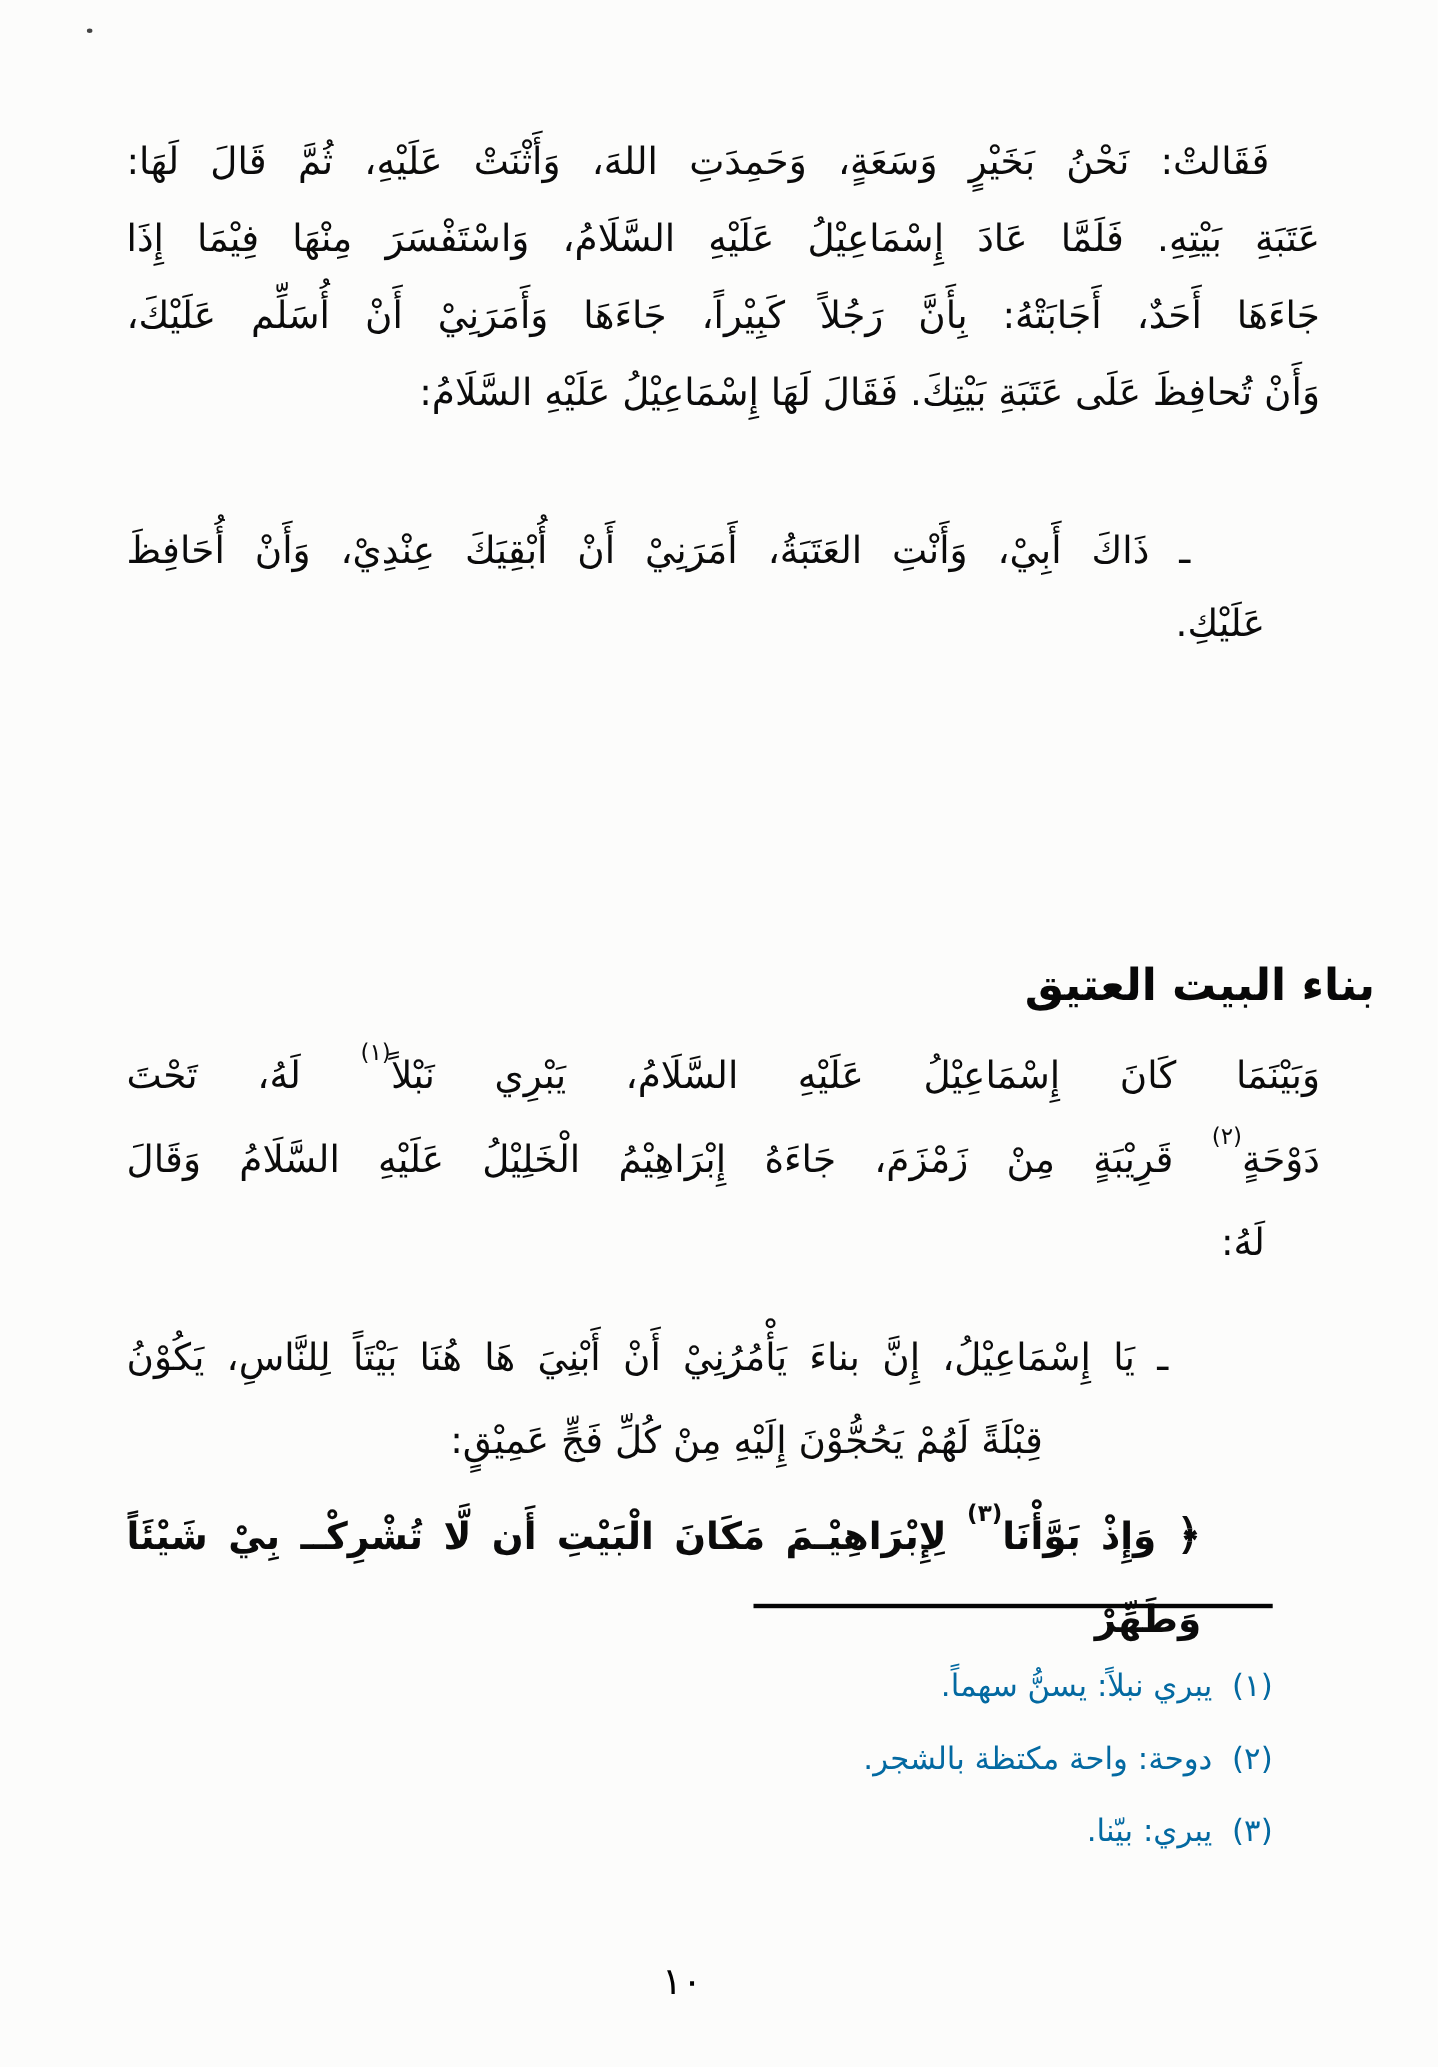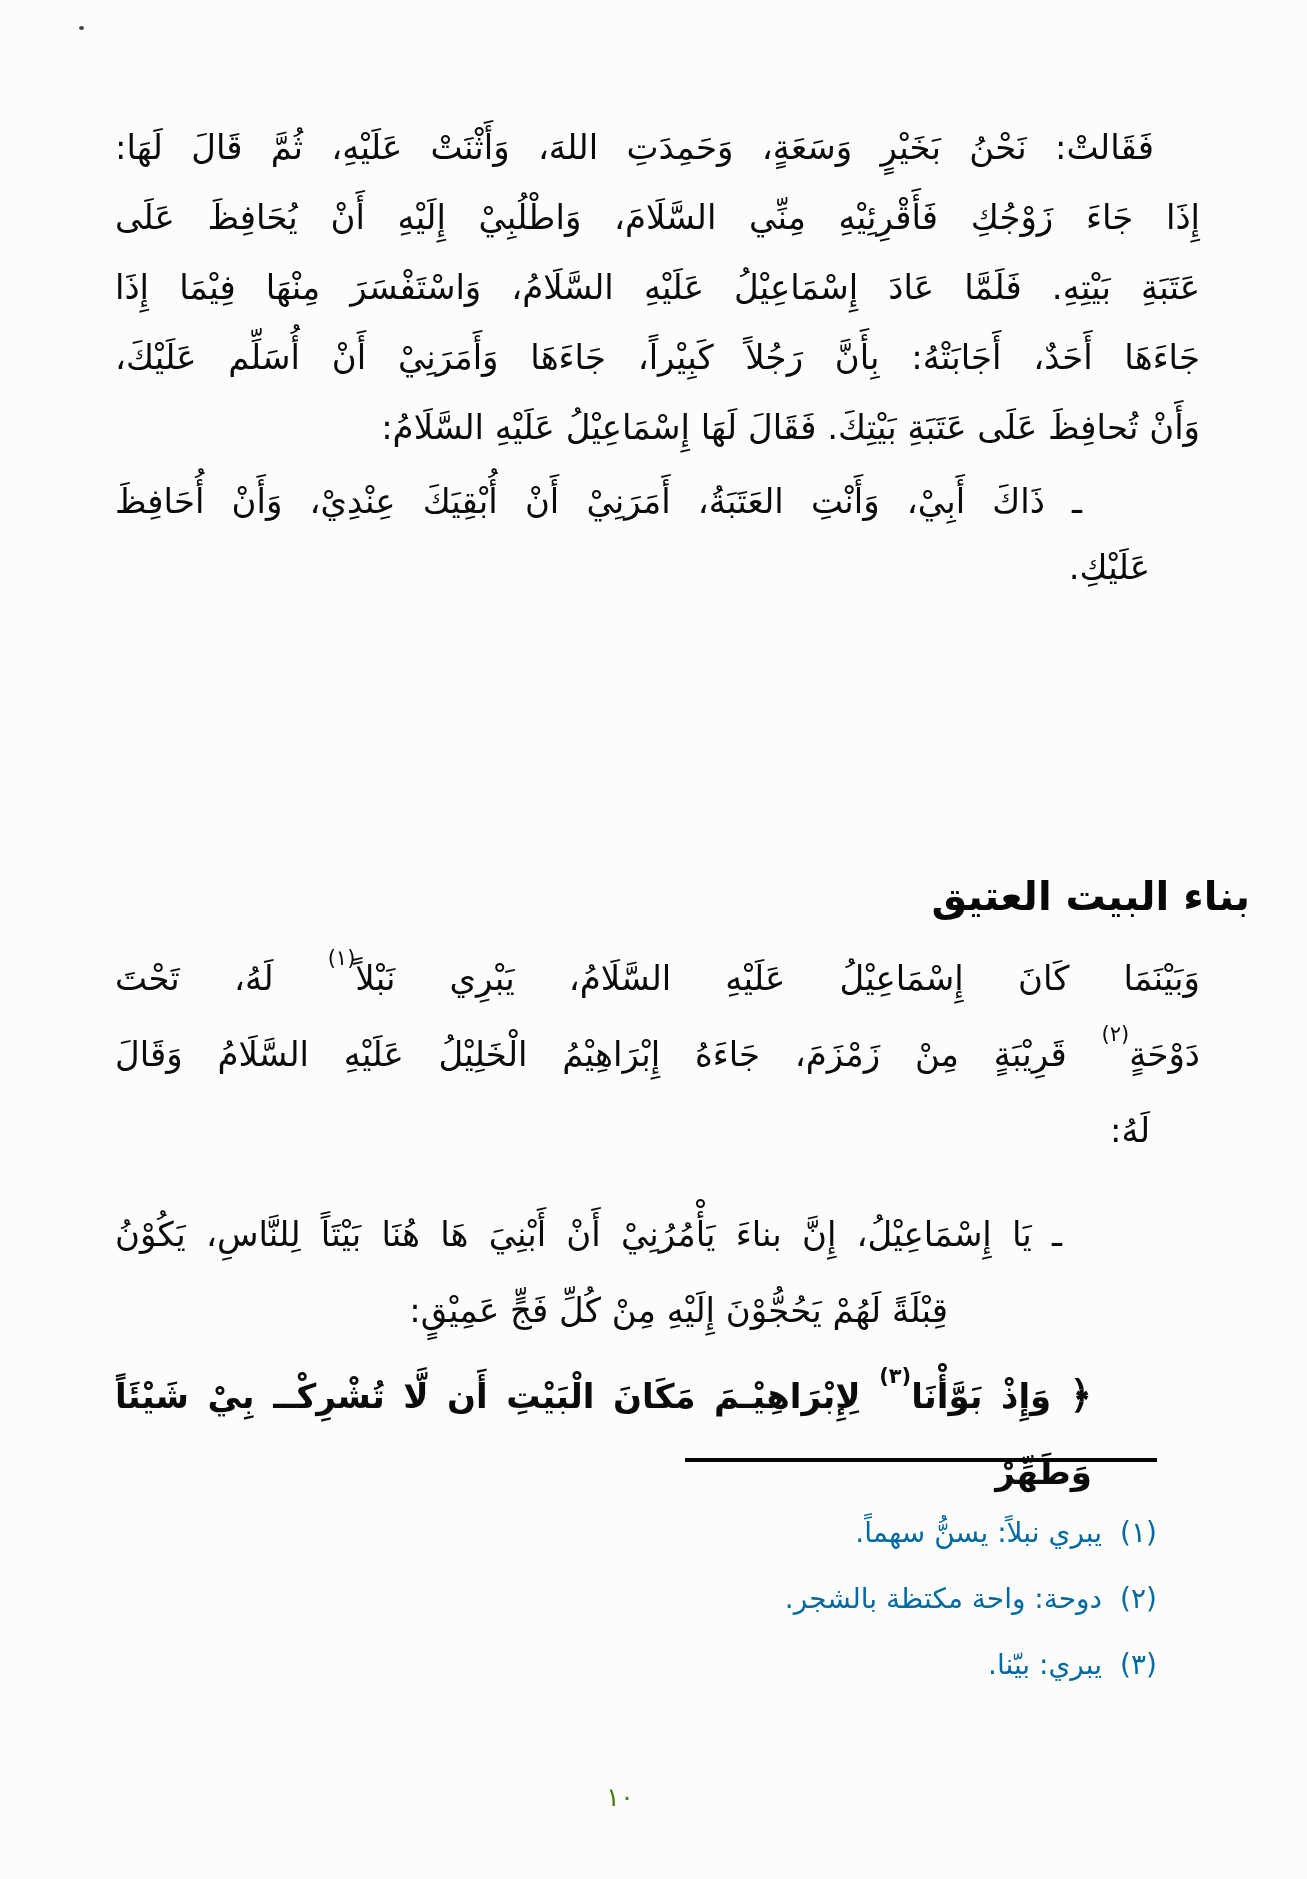--- a/index.html
+++ b/index.html
@@ -28,32 +28,31 @@
   .verse-block{top:1357px;}
   .verse-line{font-size:34px;line-height:76px;font-weight:bold;}
   .ornament{font-size:38px;font-weight:bold;}
   sup.fnref{font-size:21px;line-height:0;position:relative;top:-13px;font-weight:normal;}
   .verse-line sup.fnref{font-weight:bold;}
   .separator{position:absolute;top:1458px;right:150px;width:472px;border-top:4px solid #050505;}
   .footnotes{position:absolute;right:150px;left:115px;top:1500px;direction:rtl;text-align:right;}
   .fn-row{font-size:28px;line-height:66px;color:#0369a1;}
   .fn-marker{margin-inline-end:18px;}
   .pagenum{position:absolute;top:1782px;left:560px;width:120px;text-align:center;
-           font-size:26px;color:#4d7c0f;direction:rtl;}
+           font-size:34px;color:#000000;direction:rtl;}
 </style>
 </head>
 <body>
 
 <div class="page">
 
   <div class="speck"></div>
 
   <section class="block p1">
     <div class="line justify ind-p">فَقَالتْ: نَحْنُ بَخَيْرٍ وَسَعَةٍ، وَحَمِدَتِ اللهَ، وَأَثْنَتْ عَلَيْهِ، ثُمَّ قَالَ لَهَا:</div>
-    <div class="line justify">إِذَا جَاءَ زَوْجُكِ فَأَقْرِئِيْهِ مِنِّي السَّلَامَ، وَاطْلُبِيْ إِلَيْهِ أَنْ يُحَافِظَ عَلَى</div>
     <div class="line justify">عَتَبَةِ بَيْتِهِ. فَلَمَّا عَادَ إِسْمَاعِيْلُ عَلَيْهِ السَّلَامُ، وَاسْتَفْسَرَ مِنْهَا فِيْمَا إِذَا</div>
     <div class="line justify">جَاءَهَا أَحَدٌ، أَجَابَتْهُ: بِأَنَّ رَجُلاً كَبِيْراً، جَاءَهَا وَأَمَرَنِيْ أَنْ أُسَلِّم عَلَيْكَ،</div>
     <div class="line right">وَأَنْ تُحافِظَ عَلَى عَتَبَةِ بَيْتِكَ. فَقَالَ لَهَا إِسْمَاعِيْلُ عَلَيْهِ السَّلَامُ:</div>
   </section>
 
   <section class="block d1">
     <div class="line justify ind-d1">ـ ذَاكَ أَبِيْ، وَأَنْتِ العَتَبَةُ، أَمَرَنِيْ أَنْ أُبْقِيَكَ عِنْدِيْ، وَأَنْ أُحَافِظَ</div>
     <div class="line right ind-sm">عَلَيْكِ.</div>
   </section>
 

